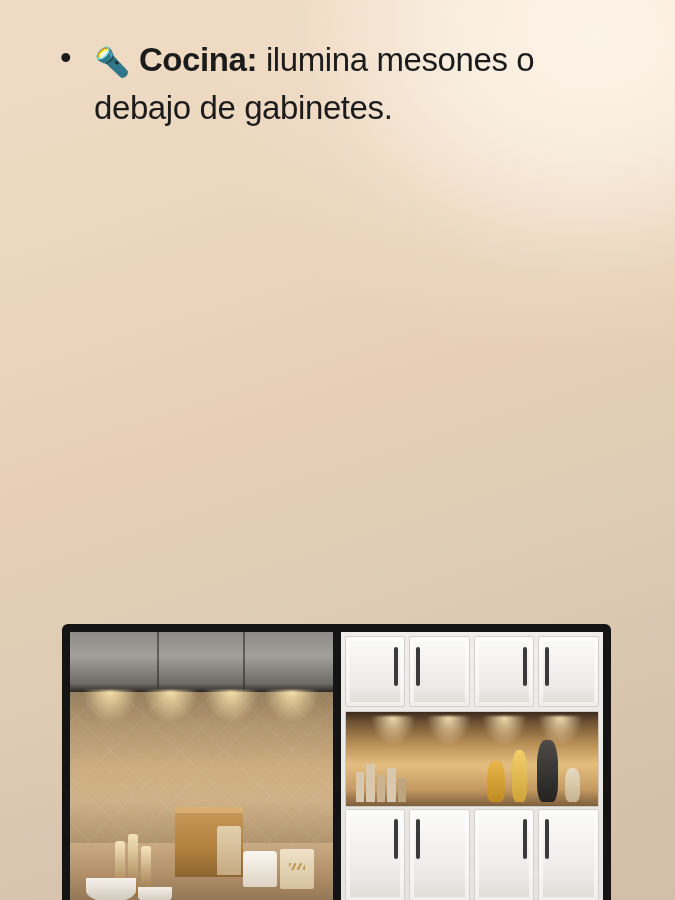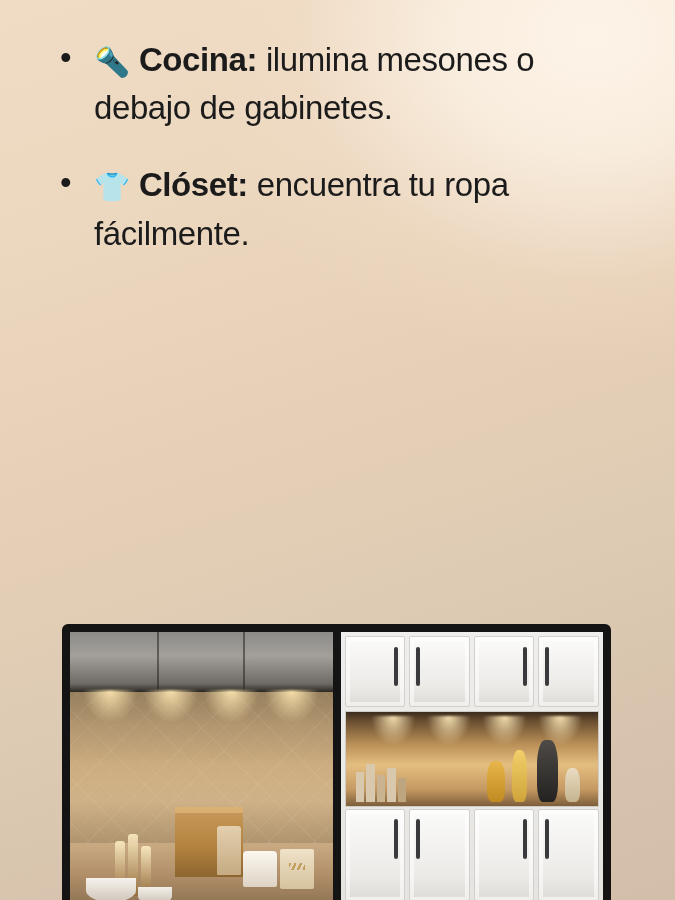--- a/index.html
+++ b/index.html
@@ -287,24 +287,20 @@
 
 <div class="page">
 
   <ul class="benefit-list">
 
     <li class="benefit-item">
       <span class="emoji">🔦</span>
       <span class="bold-label">Cocina:</span><span class="rest-text"> ilumina mesones o debajo de gabinetes.</span>
     </li>
 
-    <li class="benefit-item">
-      <span class="emoji">👕</span>
-      <span class="bold-label">Clóset:</span><span class="rest-text"> encuentra tu ropa fácilmente.</span>
-    </li>
 
 
 
   </ul>
 
   <div class="photo-frame">
 
     <div class="photo-pane">
       <div class="kitchen">
         <div class="k-upper">

